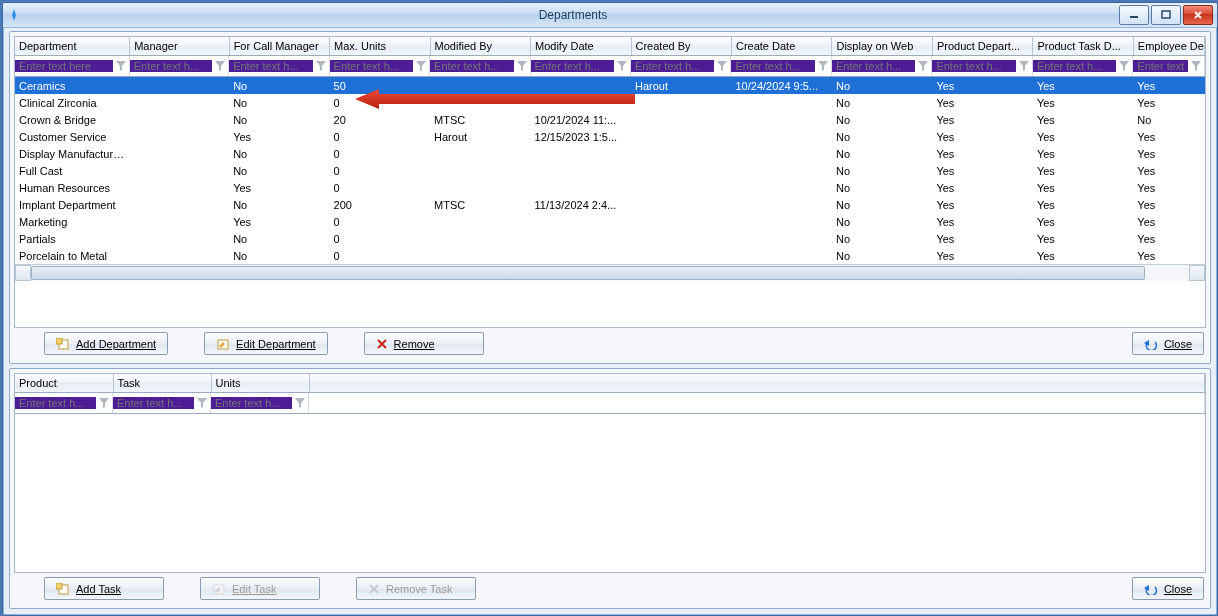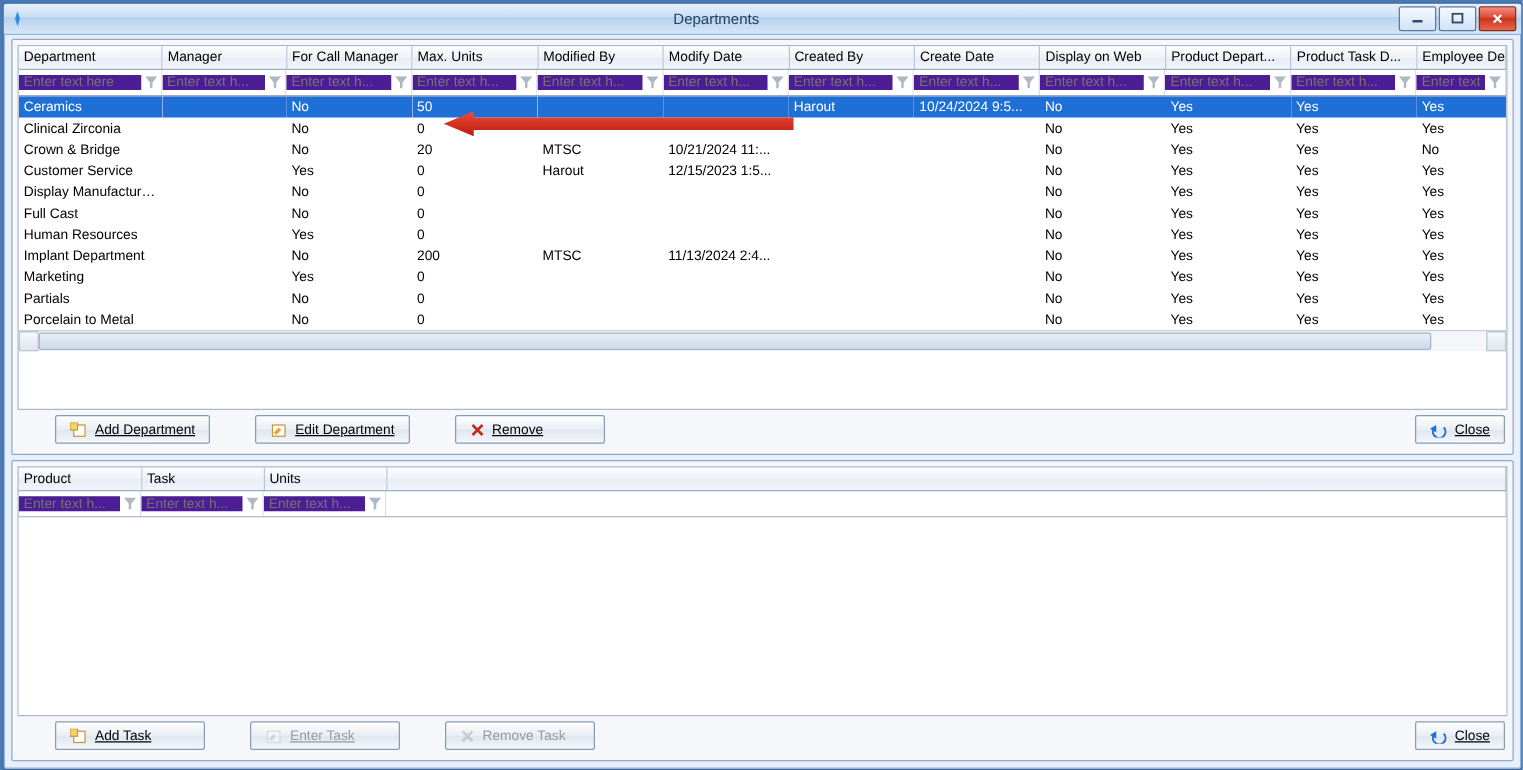--- a/index.html
+++ b/index.html
@@ -506,21 +506,21 @@
               <rect x="3" y="2" width="9" height="9" fill="#fff" stroke="#c29a3a"></rect>
               <rect x="0" y="0" width="6" height="6" fill="#f6d36a" stroke="#c29a3a"></rect>
             </svg>
           <span><span class="u">Add Task</span></span>
         </button>
         <button class="btn disabled">
           <svg width="14" height="12" style="opacity:.4;">
               <rect x="2" y="2" width="10" height="9" fill="#fff" stroke="#b8b8b8"></rect>
               <path d="M3 8 L7 4 L9 6 L5 10 Z" fill="#b8b8b8"></path>
             </svg>
-          <span><span class="u">Enter Task</span></span>
+          <span><span class="u">Edit Task</span></span>
         </button>
         <button class="btn disabled">
           <svg width="12" height="12" style="opacity:.4;">
               <path d="M2 2 L10 10 M10 2 L2 10" stroke="#9a9a9a" stroke-width="2"></path>
             </svg>
           <span><span>Remove Task</span></span>
         </button>
         <div class="spacer"></div>
         <button class="btn" style="min-width:70px;">
           <svg width="14" height="12">

